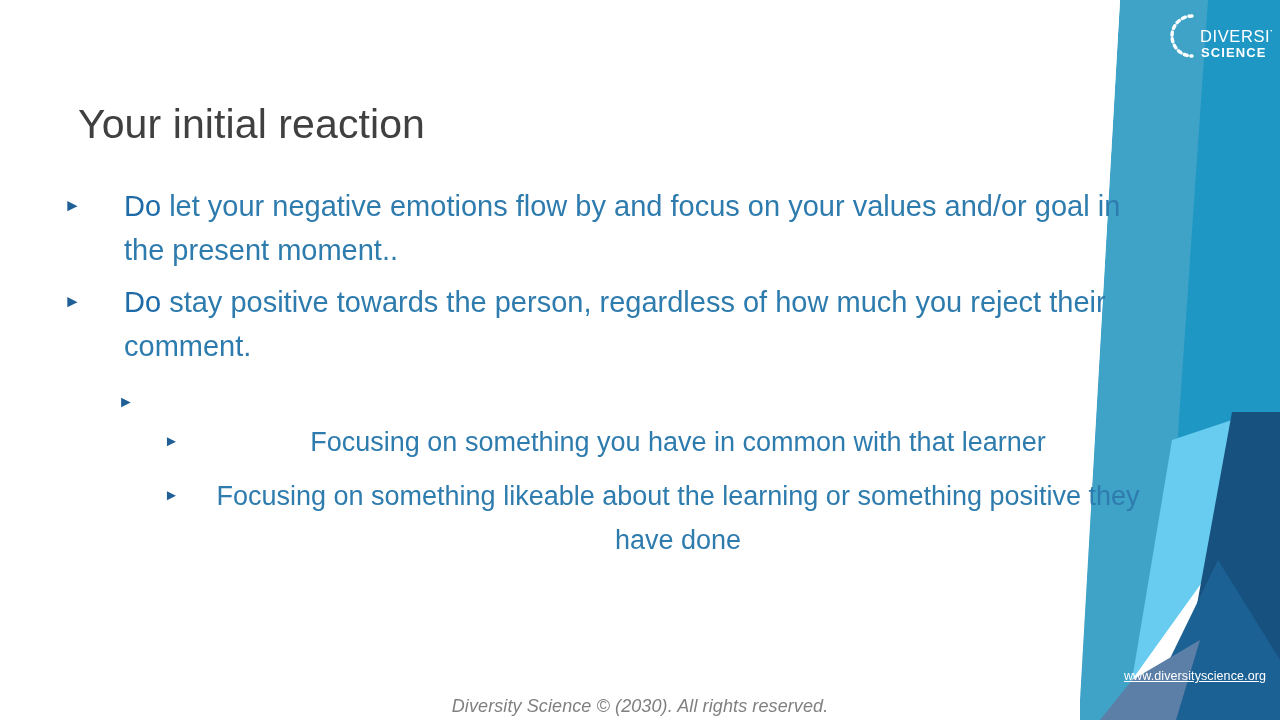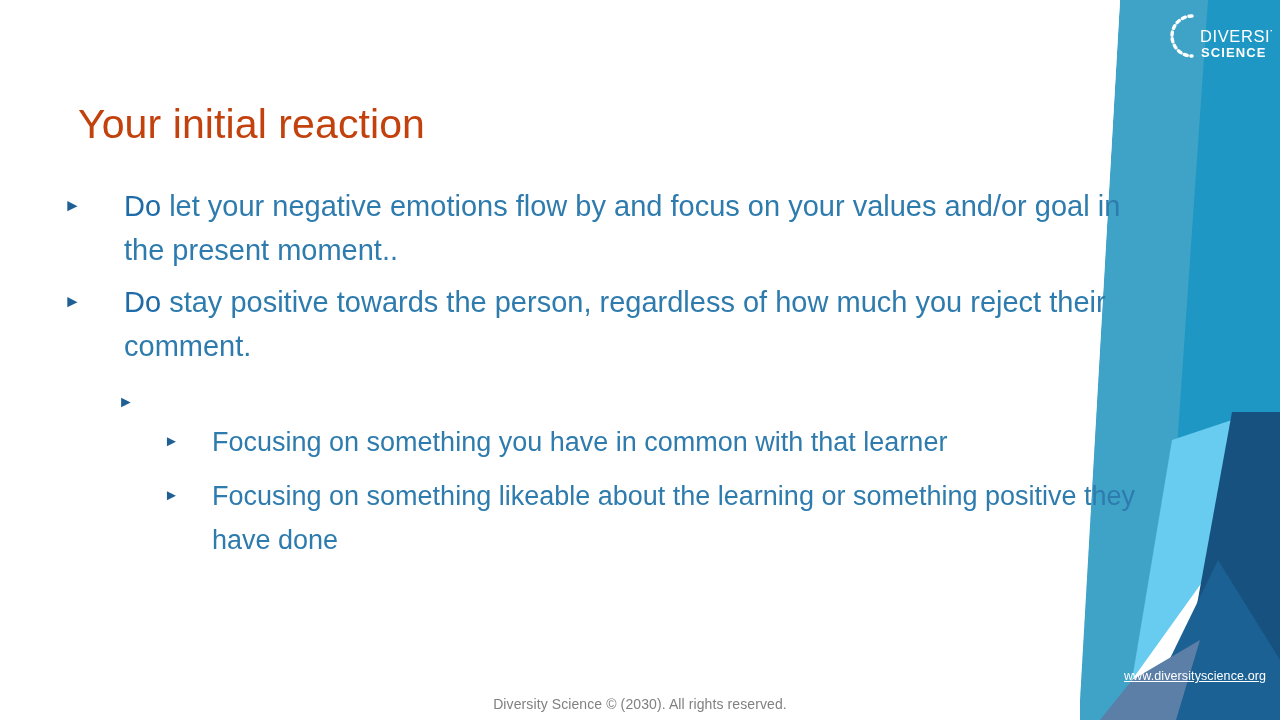--- a/index.html
+++ b/index.html
@@ -51,21 +51,21 @@
   #logo svg { display: block; width: 116px; height: 64px; }
 
   
   #page-title {
     position: absolute;
     left: 78px;
     top: 68px;
     font-size: 41px;
     line-height: 58px;
     font-weight: 400;
-    color: #c2410c;
+    color: #404040;
     letter-spacing: 0.1px;
     white-space: nowrap;
   }
 
   
   #body-content {
     position: absolute;
     left: 64px;
     top: 184px;
     width: 1080px;
@@ -123,32 +123,34 @@
   .lvl3 .bullet-marker {
     font-size: 15px;
     width: 48px;
     padding-left: 100px;
     box-sizing: content-box;
     padding-top: 13px;
   }
   .lvl3 .bullet-text {
     font-size: 27px;
     line-height: 44px;
+    text-align: center;
   }
 
   
   #footer-copyright {
     position: absolute;
     left: 0;
     right: 0;
     top: 696px;
     text-align: center;
-    font-size: 14px;
+    font-size: 18px;
     color: #808080;
     letter-spacing: 0.1px;
+    font-style: italic;
   }
 
   #footer-url {
     position: absolute;
     right: 14px;
     top: 669px;
     font-size: 12.5px;
     color: #ffffff;
     text-decoration: underline;
     letter-spacing: 0.1px;

